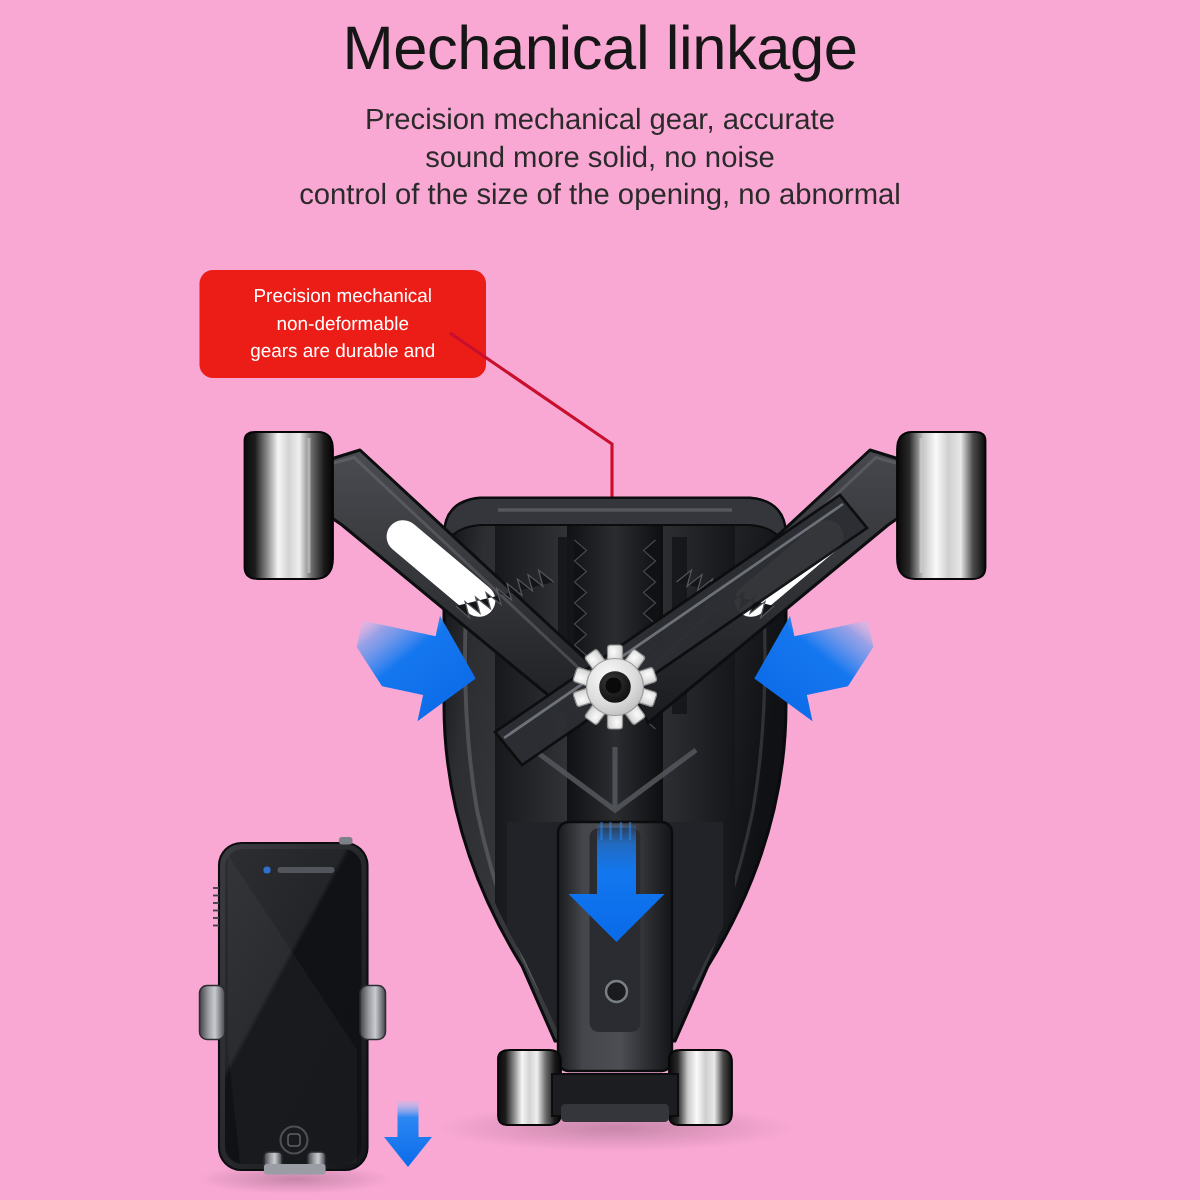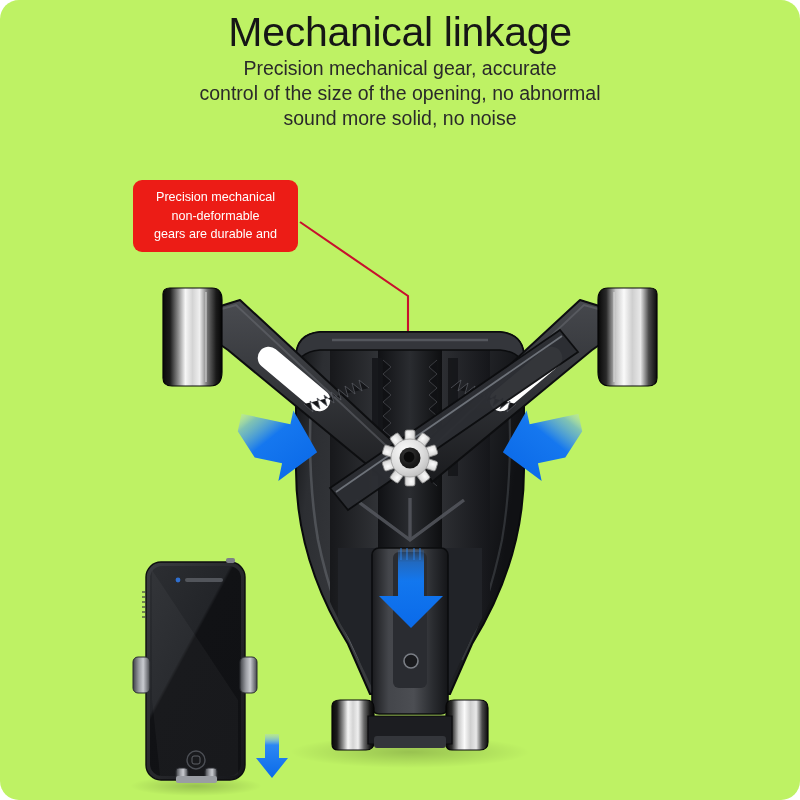--- a/index.html
+++ b/index.html
@@ -13,57 +13,56 @@
     height: 800px;
     font-family: "Liberation Sans", sans-serif;
     color: #1a1a1a;
     overflow: hidden;
     position: relative;
   }
   #page {
     position: relative;
     width: 800px;
     height: 800px;
-    background: #bef264;
-    border-radius: 19px;
+    background: #f9a8d4;
   }
 
   
   .headline {
     position: absolute;
     top: 8px;
     left: 0;
     width: 800px;
     text-align: center;
     font-size: 41px;
     line-height: 48px;
     font-weight: 400;
     letter-spacing: -0.3px;
     color: #161616;
     white-space: nowrap;
   }
   .subhead {
     position: absolute;
-    top: 56px;
+    top: 68px;
     left: 100px;
     width: 600px;
     text-align: center;
     font-size: 19.5px;
     line-height: 25px;
     font-weight: 400;
     color: #2a2a2a;
   }
   .subhead .ln { display: block; }
 
   
   .callout {
     position: absolute;
     left: 133px;
     top: 180px;
-    width: 165px;
+    width: 191px;
     height: 72px;
     background: #ec1c16;
     border-radius: 9px;
     box-sizing: border-box;
     padding: 8px 6px 0 6px;
     text-align: center;
     color: #ffffff;
     font-size: 12.6px;
     line-height: 18.5px;
     font-weight: 400;
@@ -82,22 +81,22 @@
 </style>
 </head>
 <body>
 
 <div id="page">
 
   <div class="headline">Mechanical linkage</div>
 
   <div class="subhead">
     <span class="ln">Precision mechanical gear, accurate</span>
+    <span class="ln">sound more solid, no noise</span>
     <span class="ln">control of the size of the opening, no abnormal</span>
-    <span class="ln">sound more solid, no noise</span>
   </div>
 
   <div class="callout">
     <span class="ln">Precision mechanical</span>
     <span class="ln">non-deformable</span>
     <span class="ln">gears are durable and</span>
   </div>
 
   <svg id="stage" viewBox="0 0 800 800" width="800" height="800">
     <defs>

